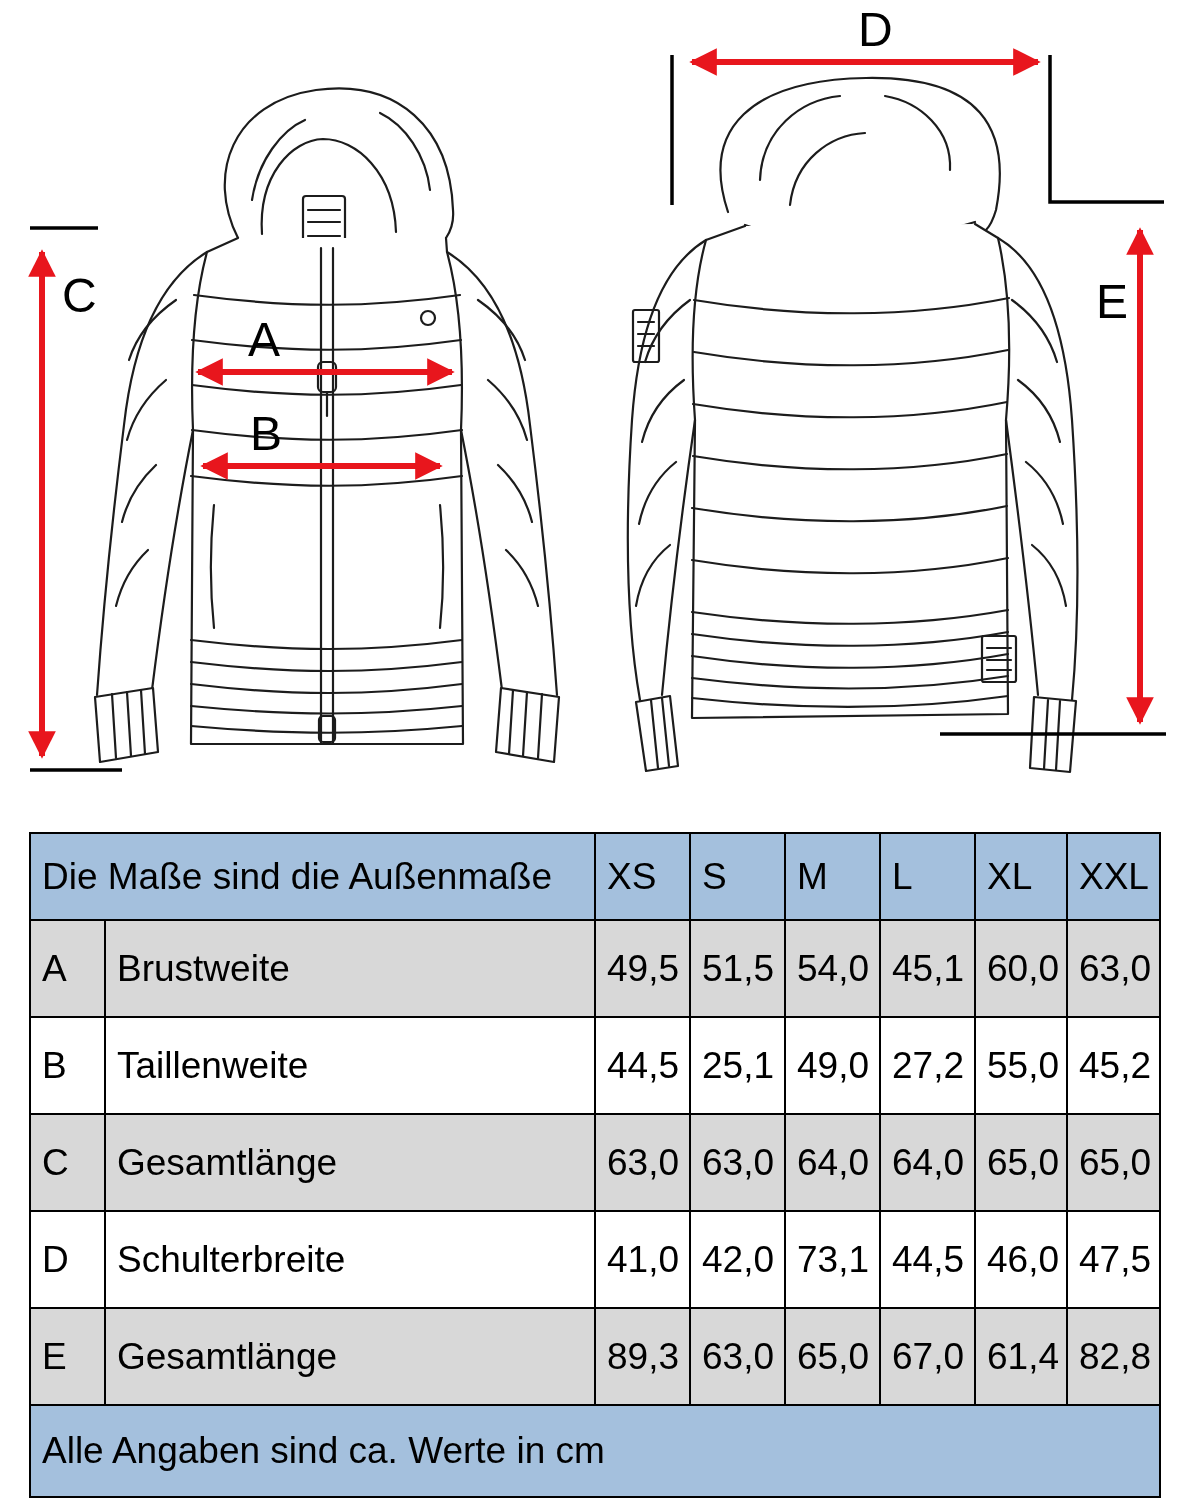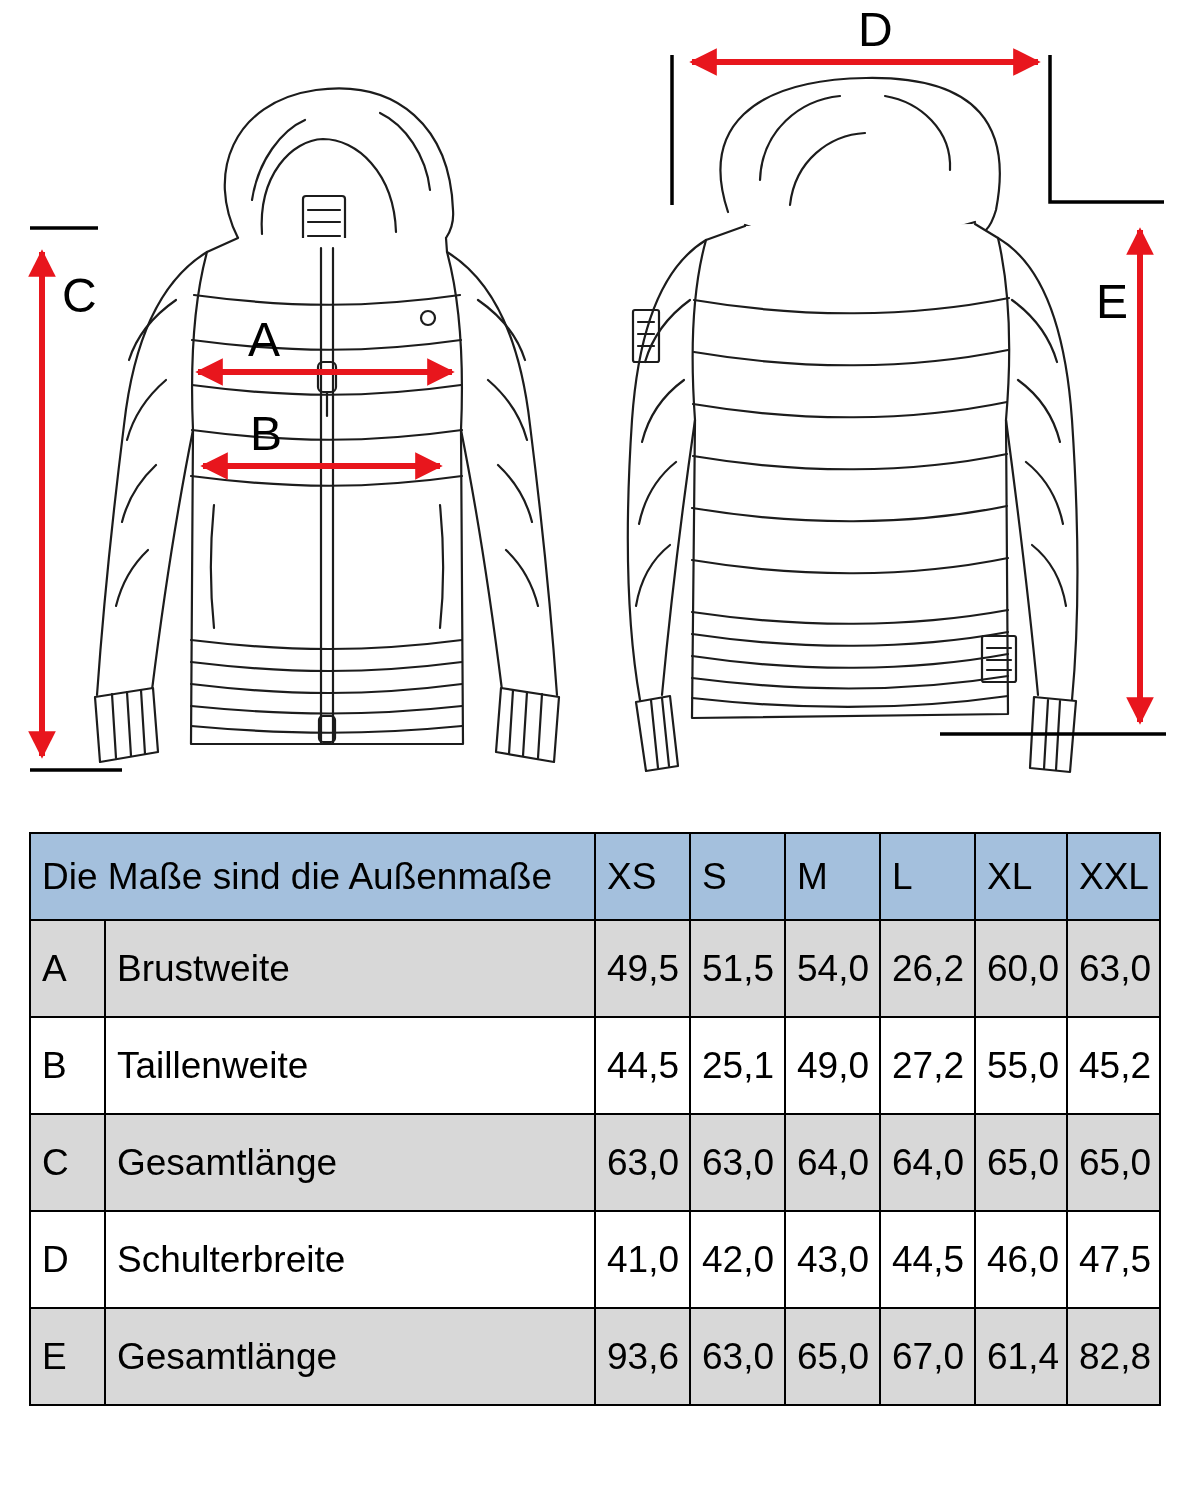--- a/index.html
+++ b/index.html
@@ -193,21 +193,21 @@
       <th>XL</th>
       <th>XXL</th>
     </tr>
 
     <tr class="gray">
       <td>A</td>
       <td>Brustweite</td>
       <td>49,5</td>
       <td>51,5</td>
       <td>54,0</td>
-      <td>26,2</td>
+      <td>45,1</td>
       <td>60,0</td>
       <td>63,0</td>
     </tr>
 
     <tr class="white">
       <td>B</td>
       <td>Taillenweite</td>
       <td>44,5</td>
       <td>25,1</td>
       <td>49,0</td>
@@ -225,33 +225,36 @@
       <td>64,0</td>
       <td>65,0</td>
       <td>65,0</td>
     </tr>
 
     <tr class="white">
       <td>D</td>
       <td>Schulterbreite</td>
       <td>41,0</td>
       <td>42,0</td>
-      <td>43,0</td>
+      <td>73,1</td>
       <td>44,5</td>
       <td>46,0</td>
       <td>47,5</td>
     </tr>
 
     <tr class="gray">
       <td>E</td>
       <td>Gesamtlänge</td>
-      <td>93,6</td>
+      <td>89,3</td>
       <td>63,0</td>
       <td>65,0</td>
       <td>67,0</td>
       <td>61,4</td>
       <td>82,8</td>
     </tr>
 
+    <tr class="row-foot">
+      <td colspan="8">Alle Angaben sind ca. Werte in cm</td>
+    </tr>
   </tbody>
     </table>
 
 </div>
 
 </body></html>

